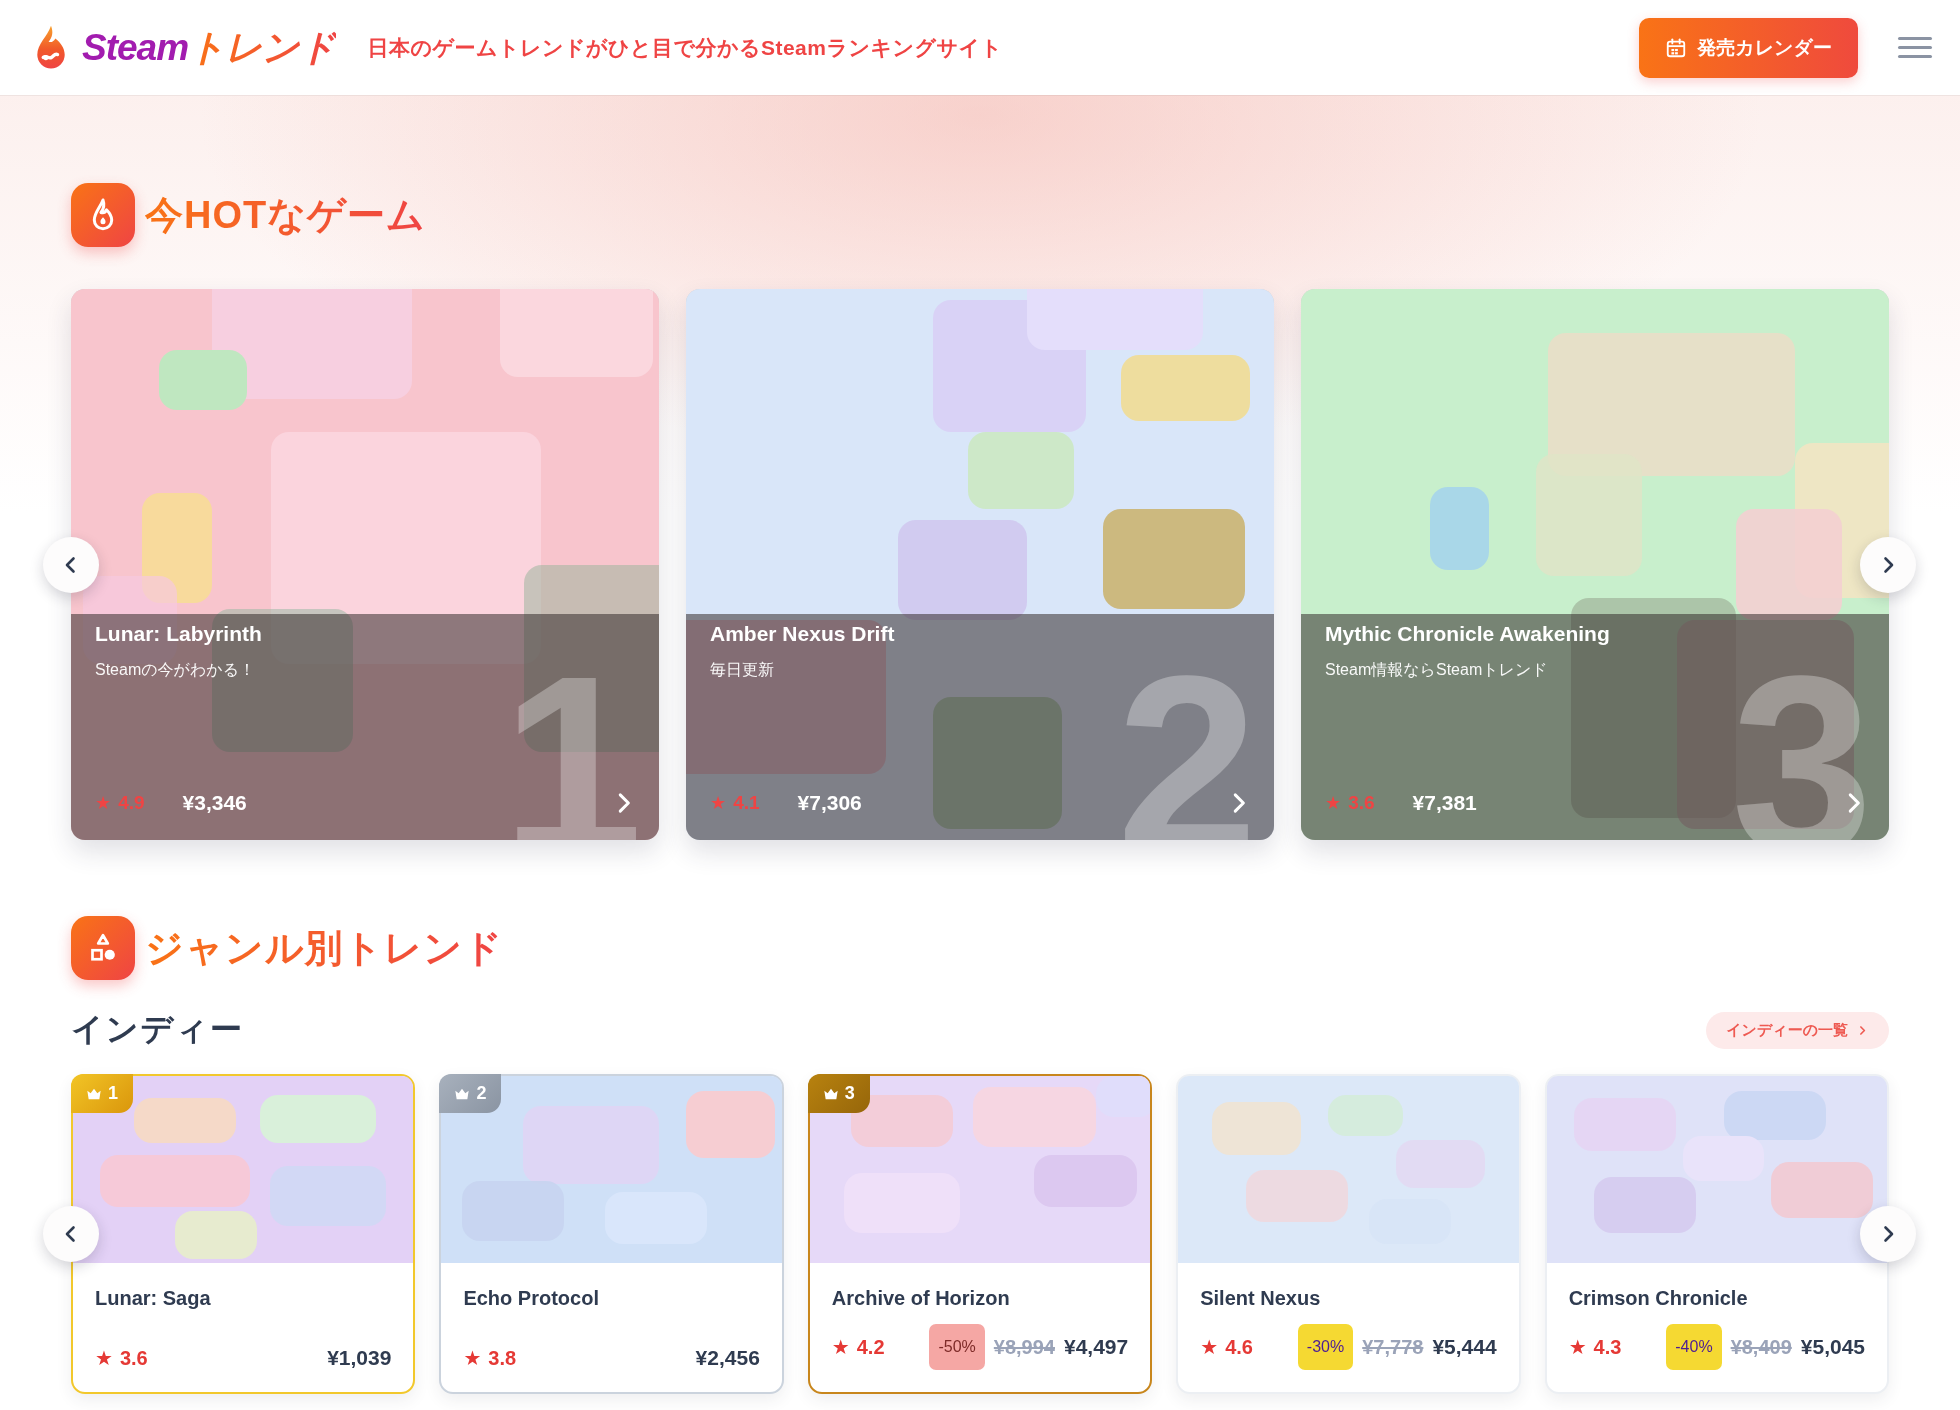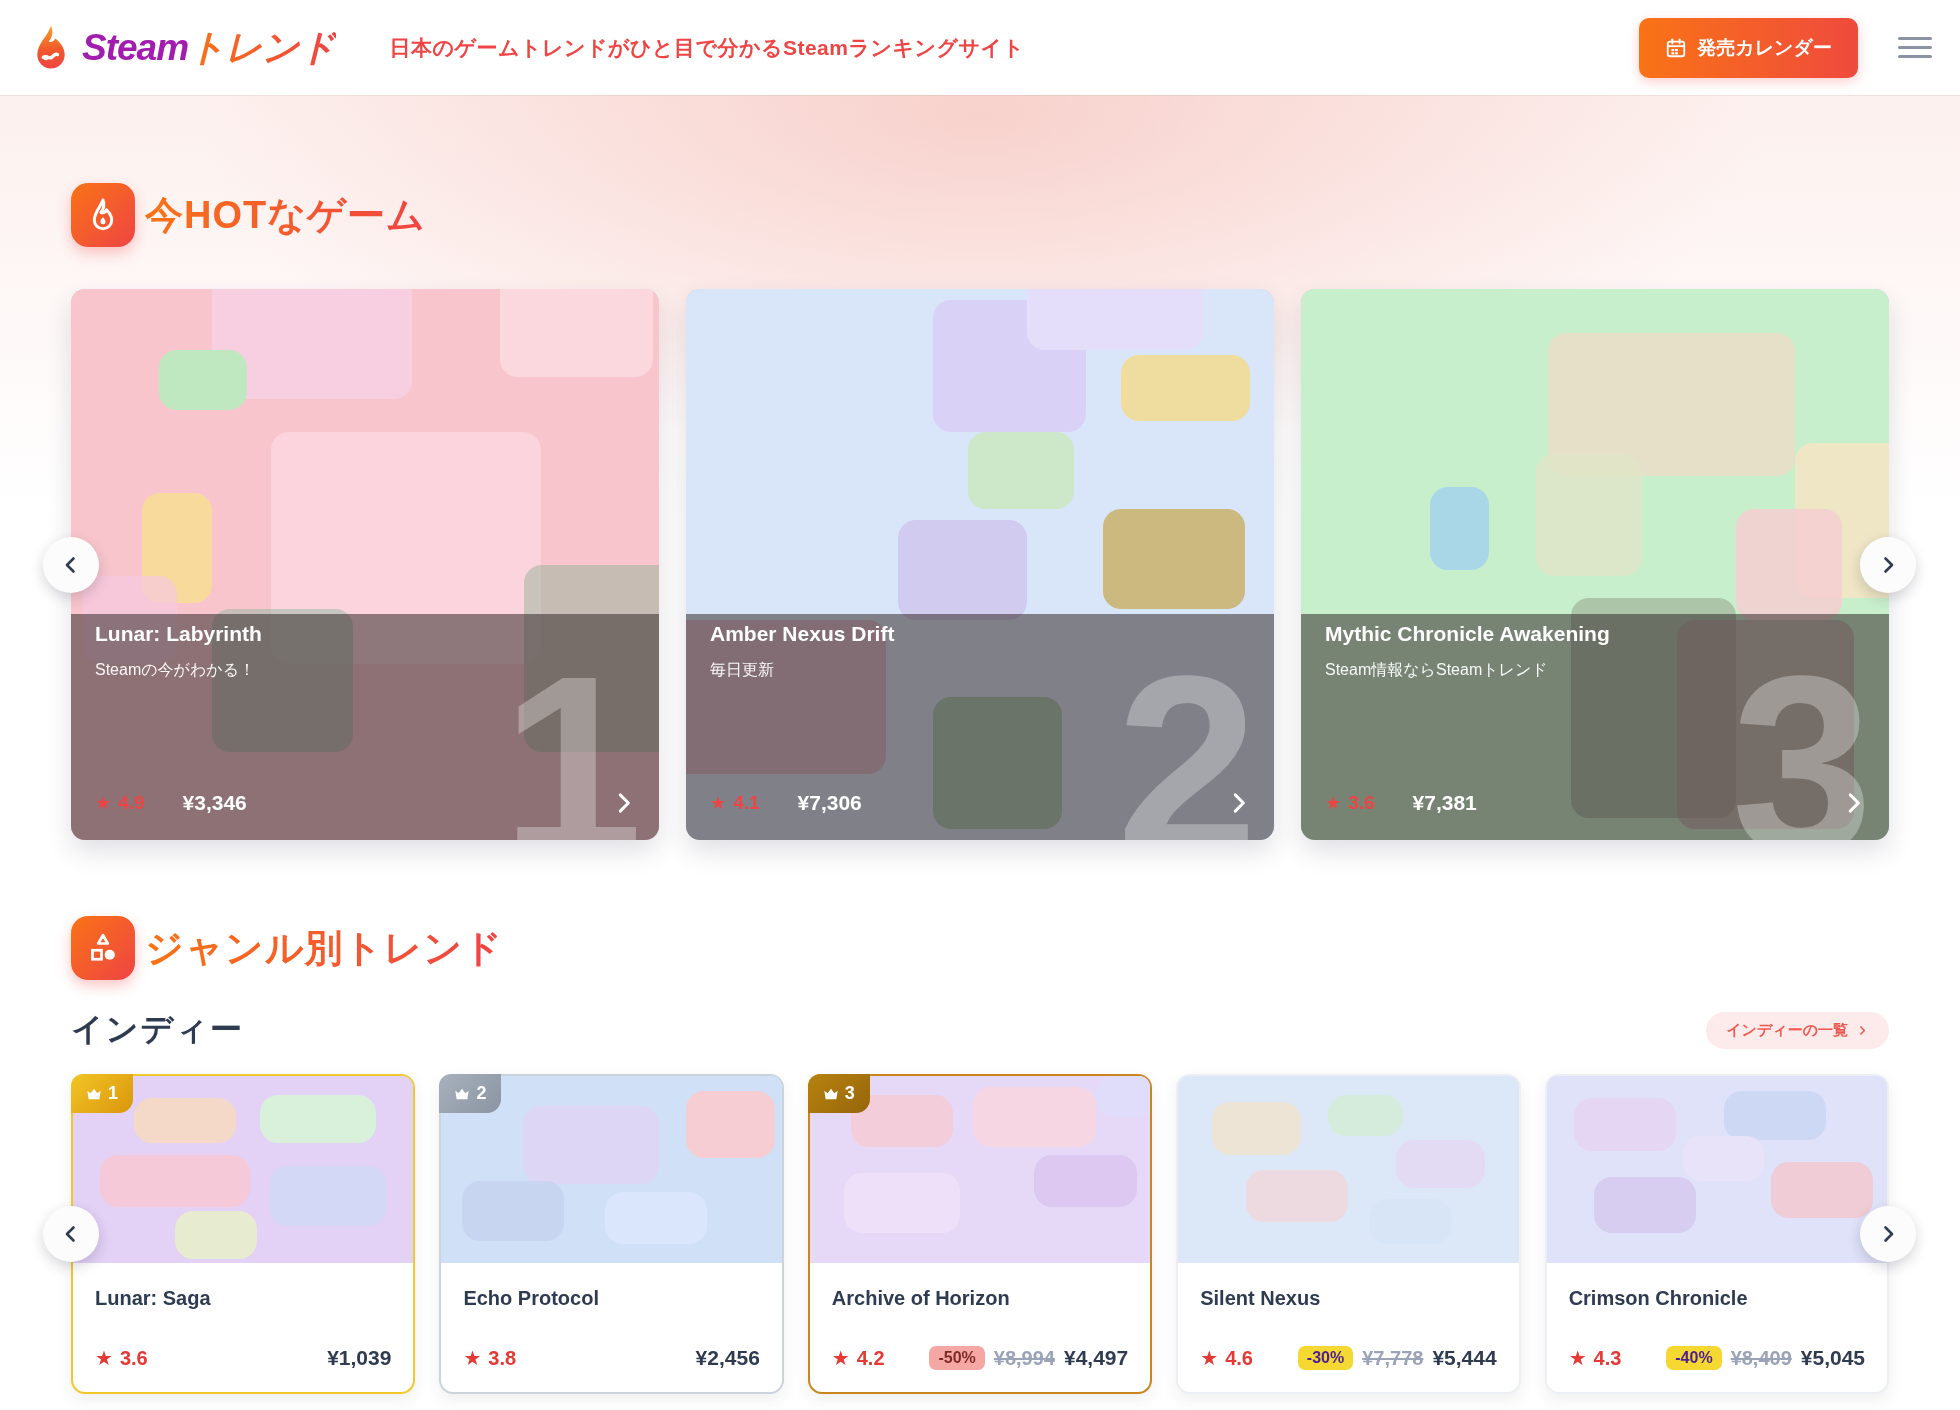--- a/index.html
+++ b/index.html
@@ -24,21 +24,21 @@
     display:flex; align-items:center; padding:0 28px 0 30px;
     box-shadow:0 1px 0 rgba(0,0,0,0.05);
   }
   .brand { display:flex; align-items:center; gap:10px; cursor:pointer; }
   .brand-name { font-size:37px; font-weight:800; font-style:italic; letter-spacing:-1px; white-space:nowrap; }
   .brand-steam { color:#a21caf; }
   .brand-trend {
     background:linear-gradient(90deg,#f97316,#ef4444);
     -webkit-background-clip:text; background-clip:text; color:transparent;
   }
-  .tagline { margin-left:54px; font-size:21px; font-weight:700; color:#ef4444; letter-spacing:0.5px; }
+  .tagline { margin-left:32px; font-size:21px; font-weight:700; color:#ef4444; letter-spacing:0.5px; }
   .header-spacer { flex:1; }
   .calendar-btn {
     display:flex; align-items:center; gap:10px;
     background:linear-gradient(90deg,#f97316,#ef4a3d);
     color:#fff; font-weight:700; font-size:19px;
     padding:17px 26px; border:none; border-radius:10px; cursor:pointer;
     box-shadow:0 4px 12px rgba(239,68,68,0.25);
     white-space:nowrap;
   }
   .hamburger { margin-left:40px; width:34px; display:flex; flex-direction:column; gap:6px; cursor:pointer; }
@@ -131,21 +131,21 @@
   }
   .rank-badge.gold   { background:linear-gradient(135deg,#f2c526,#da960c); }
   .rank-badge.silver { background:linear-gradient(135deg,#a8b1bd,#8a94a2); }
   .rank-badge.bronze { background:linear-gradient(135deg,#b8820f,#96660a); }
   .g-info { flex:1; display:flex; flex-direction:column; padding:24px 22px 22px; }
   .g-title { font-size:20px; font-weight:700; color:#2f3b50; }
   .g-meta { margin-top:auto; display:flex; align-items:center; }
   .g-meta .star { font-size:20px; color:#e53935; }
   .g-meta .rating { font-size:20px; color:#e53935; }
   .price-group { margin-left:auto; display:flex; align-items:center; gap:9px; }
-  .discount { font-size:16px; font-weight:700; padding:3px 9px; border-radius:7px; }
+  .discount { font-size:16px; font-weight:400; padding:14px 9px; border-radius:7px; }
   .discount.red    { background:#f5a7a4; color:#7e2b28; }
   .discount.yellow { background:#f5d932; color:#4c1d95; }
   .old-price { font-size:20px; font-weight:600; color:#9aa3b8; text-decoration:line-through; }
   .g-price { font-size:21px; font-weight:700; color:#2f3b50; }
 </style>
 </head>
 <body>
 
 <div class="page">
   <div class="bg-glow"></div>

